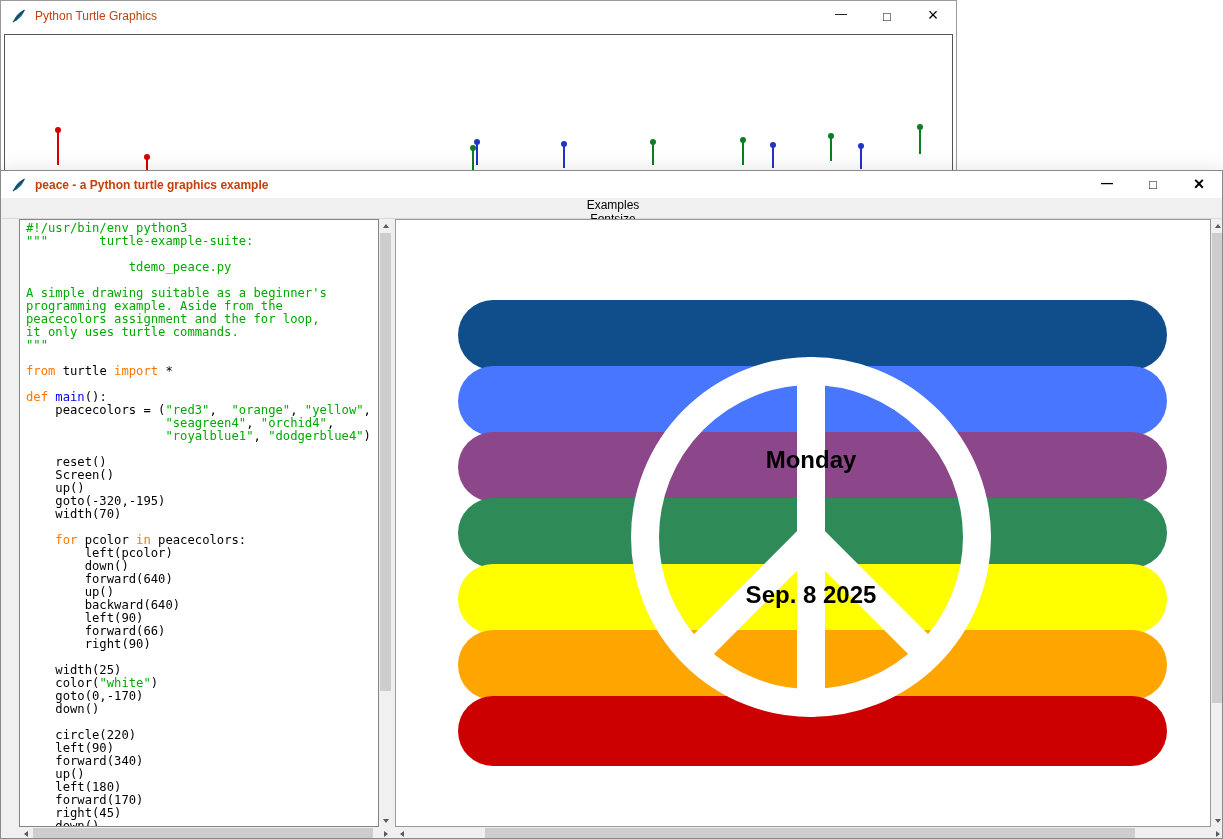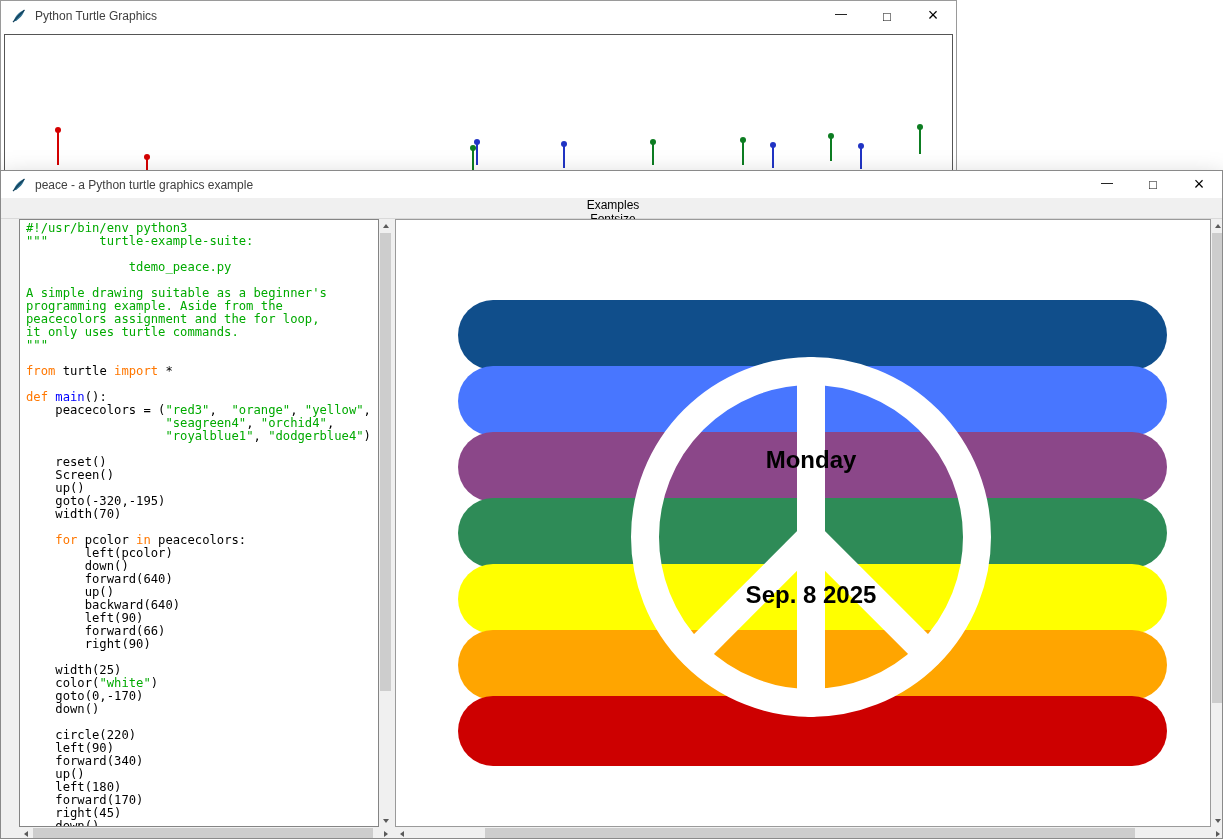--- a/index.html
+++ b/index.html
@@ -6,23 +6,23 @@
   html,body { width:1223px; height:839px; }
   body { font-family:"Liberation Sans", sans-serif; background:#ffffff; position:relative; overflow:hidden; }
 
   .window { position:absolute; background:#ffffff; }
   .bg-window { left:0; top:0; width:957px; height:690px; border:1px solid #9a9a9a; z-index:1; overflow:hidden; }
   .main-window { left:0; top:170px; width:1223px; height:669px; background:#f0f0f0; border:1px solid #8a8a8a;
                  box-shadow:0 10px 26px rgba(0,0,0,.28); z-index:2; overflow:hidden; }
 
   .titlebar { position:absolute; left:0; top:0; right:0; background:#ffffff; display:flex; align-items:center; }
   .bg-window .titlebar { height:30px; }
-  .main-window .titlebar { height:27px; }
+  .main-window .titlebar { height:27px;font-weight:bold; }
   .app-icon { margin-left:10px; width:16px; height:16px; flex:0 0 16px; }
-  .title-text { margin-left:8px; font-size:12px; color:#404040; white-space:nowrap; }
+  .title-text { margin-left:8px; font-size:12px; color:#c2410c; white-space:nowrap; }
   .win-controls { position:absolute; right:0; top:0; bottom:0; display:flex; }
   .win-btn { width:46px; height:100%; display:flex; align-items:center; justify-content:center; color:#000; cursor:default; }
   .glyph-min { font-size:12px; line-height:1; transform:translateY(-2px); }
   .glyph-max { font-size:13px; line-height:1; }
   .glyph-close { font-size:18px; line-height:1; transform:translateY(-1px); }
 
   
   .bg-canvas { position:absolute; left:3px; top:33px; right:3px; bottom:3px; background:#fff; border:1px solid #555; }
   .figure { position:absolute; width:0; height:0; }
   .figure i { display:block; position:absolute; }

